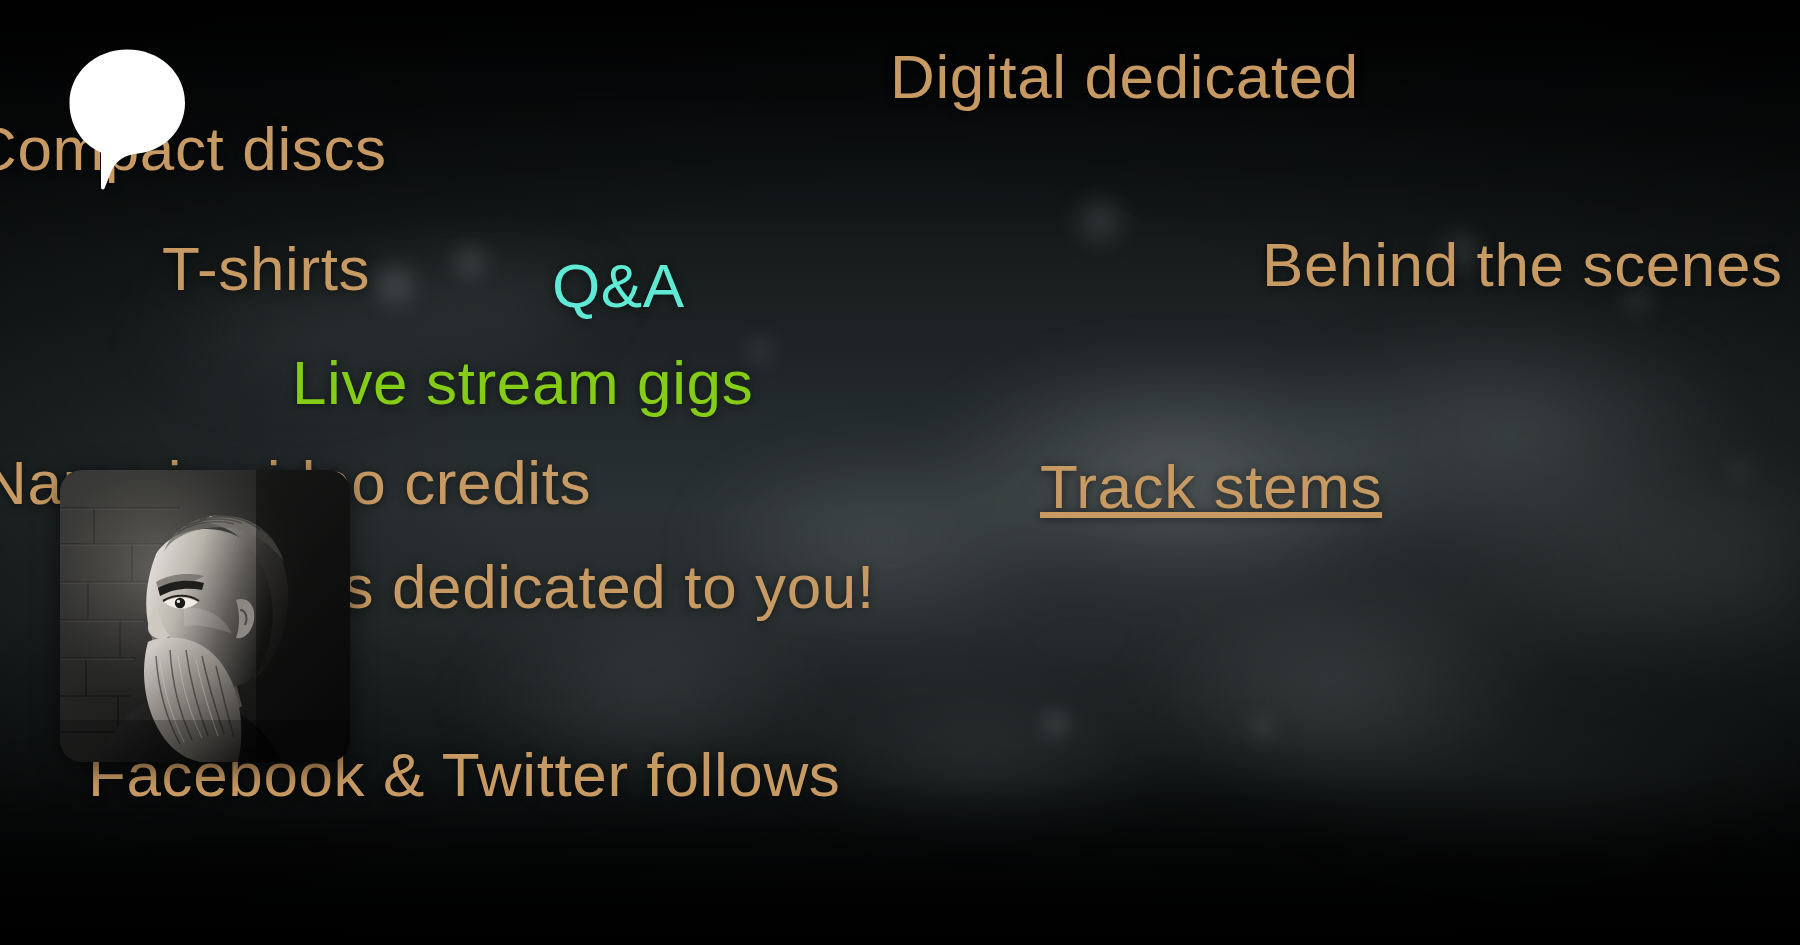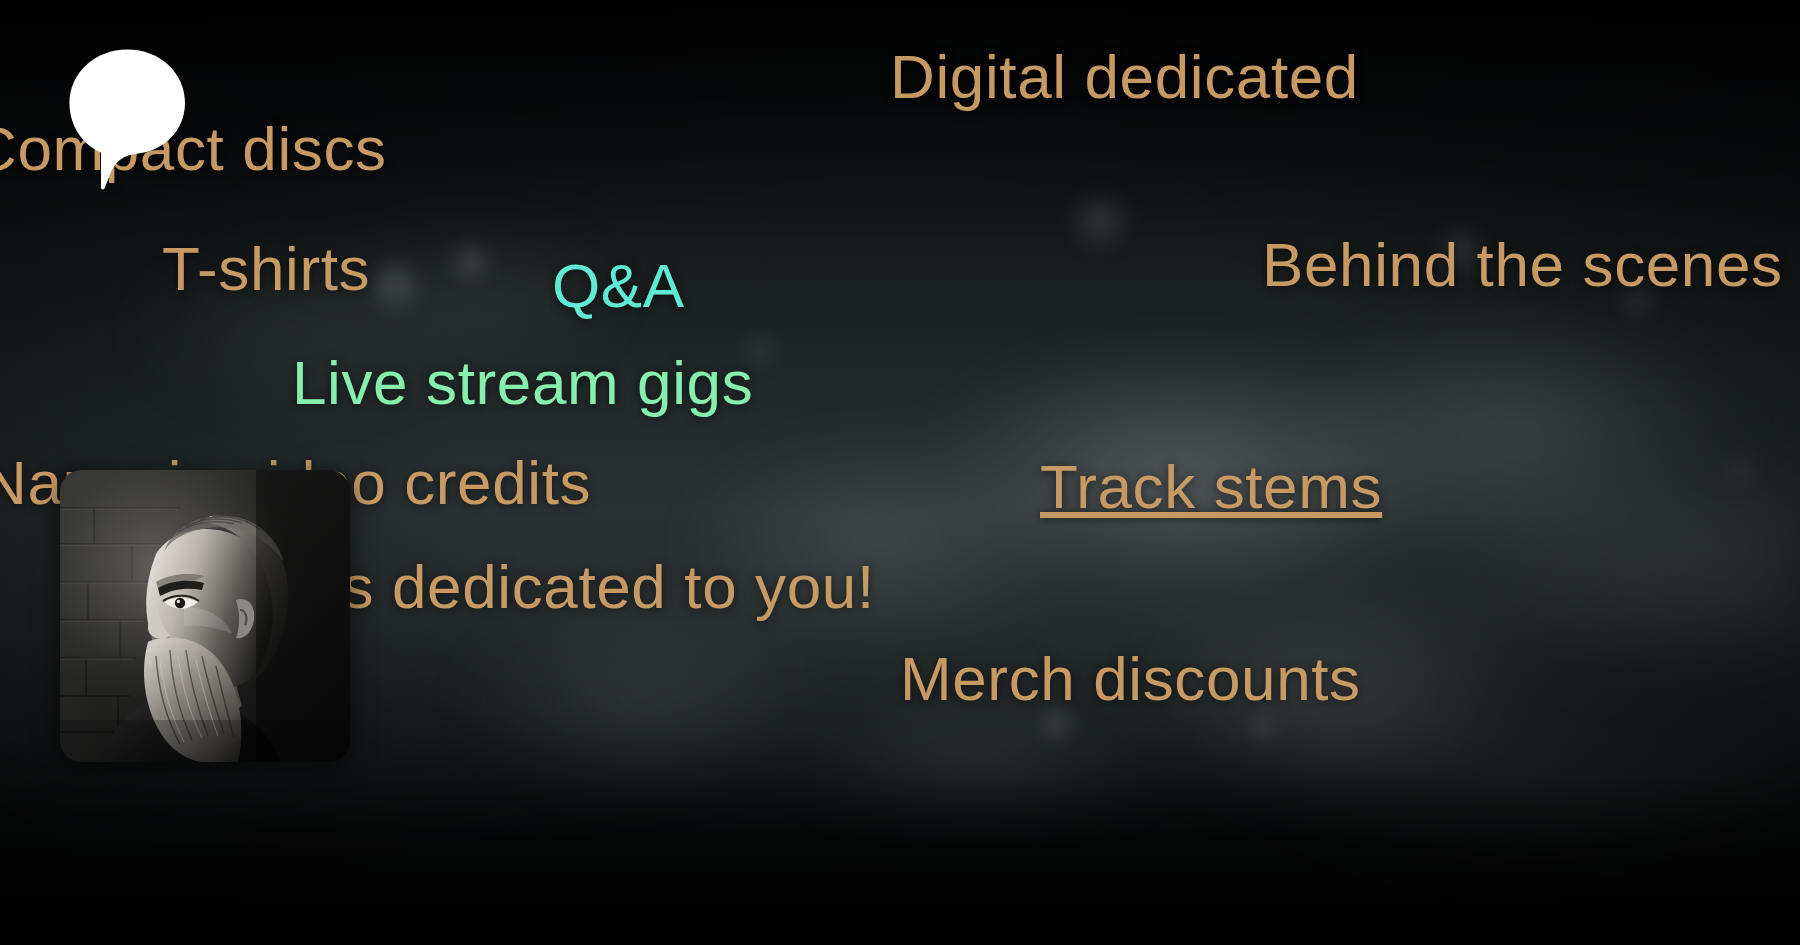--- a/index.html
+++ b/index.html
@@ -122,25 +122,25 @@
   <div class="bg-layer" id="bg-blobs"></div>
   <div class="bg-layer" id="bg-bokeh"></div>
   <div class="bg-layer" id="bg-vignette"></div>
 
   <div id="perks">
       <div class="perk" style="left: -28px; top: 118px; font-size: 62px; color: rgb(200, 154, 99);">Compact discs</div>
       <div class="perk" style="left: 890px; top: 46px; font-size: 62px; color: rgb(200, 154, 99);">Digital dedicated</div>
       <div class="perk" style="left: 114px; top: 238px; font-size: 62px; color: rgb(200, 154, 99); margin-left: 48px;">T-shirts</div>
       <div class="perk" style="left: 552px; top: 238px; font-size: 62px; color: #5eead4; margin-top: 17px;">Q&amp;A</div>
       <div class="perk" style="left: 1240px; top: 234px; font-size: 62px; color: rgb(200, 154, 99); margin-left: 22px;">Behind the scenes</div>
-      <div class="perk" style="left: 292px; top: 352px; font-size: 62px; color: #86efac;">Live stream gigs</div>
+      <div class="perk" style="left: 292px; top: 352px; font-size: 62px; color: #84cc16;">Live stream gigs</div>
       <div class="perk" style="left: -18px; top: 452px; font-size: 62px; color: rgb(200, 154, 99);">Name in video credits</div>
       <div class="perk" style="left: 1040px; top: 456px; font-size: 62px; color: rgb(200, 154, 99); text-decoration: underline;">Track stems</div>
       <div class="perk" style="left: 60px; top: 556px; font-size: 62px; color: rgb(200, 154, 99);">Your songs dedicated to you!</div>
-      <div class="perk" style="left: 900px; top: 648px; font-size: 62px; color: rgb(200, 154, 99);">Merch discounts</div>
+      <div class="perk" style="left: 88px; top: 744px; font-size: 62px; color: rgb(200, 154, 99);">Facebook &amp; Twitter follows</div>
     </div>
 
   <div id="patreon-logo">
     <svg viewBox="0 0 118 142" xmlns="http://www.w3.org/2000/svg" aria-hidden="true">
       <path d="M59.5 1.5 C92 1.5 117 25 117 55 C117 82 96 103 70 105.5
                C57 106.8 48 112 43 124 L36.5 140.5
                C35.6 142.2 33 141.6 33 139.6 L33 104.5
                C13.5 96 1.5 77 1.5 55 C1.5 25 27 1.5 59.5 1.5 Z" fill="#ffffff"></path>
     </svg>
   </div>

